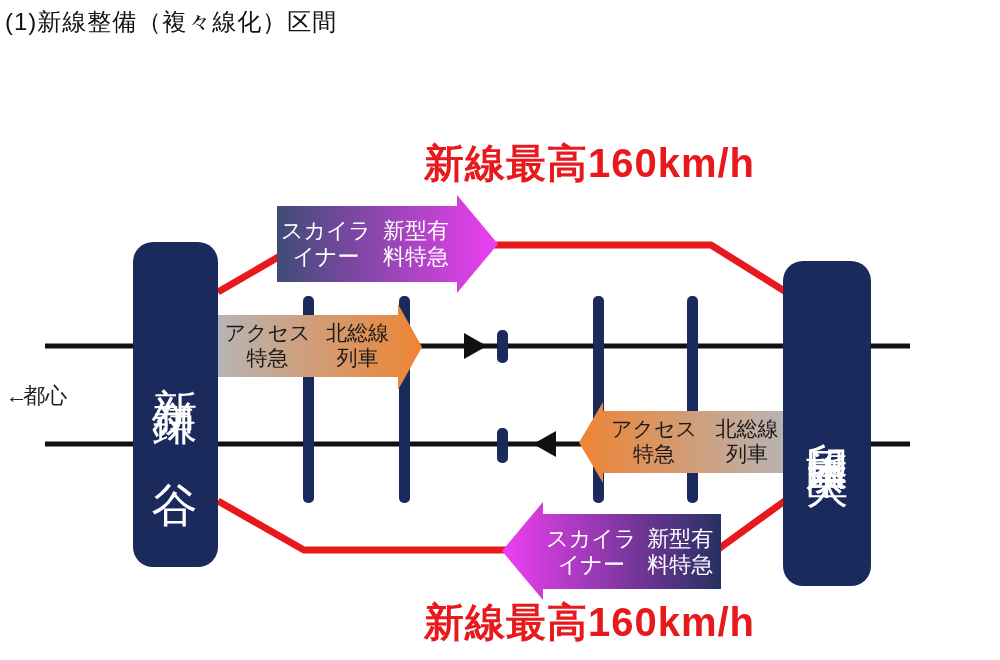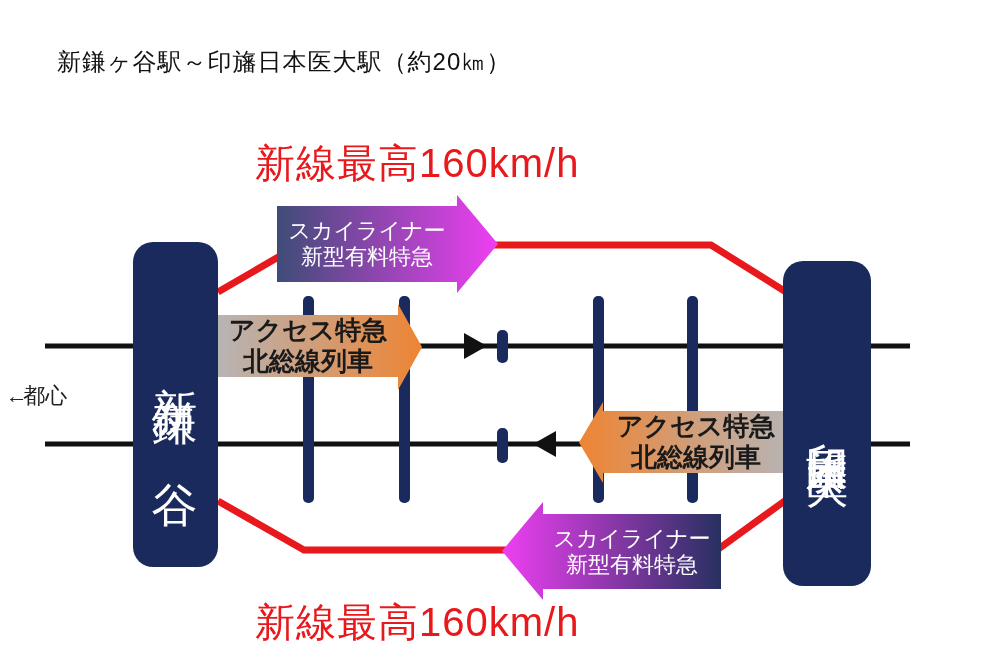--- a/index.html
+++ b/index.html
@@ -9,42 +9,42 @@
     color:#111;
   }
   .abs { position:absolute; }
 
   
   .title1 { left:5px; top:6px; font-size:24px; letter-spacing:1px; }
   .title2 { left:57px; top:46px; font-size:24px; letter-spacing:1px; }
 
   
   .speed {
-    left:255px; top:136px; width:500px; text-align:left;
-    font-size:40px; color:#e8191c; letter-spacing:1px; font-weight:400;
+    left:255px; top:136px; width:500px; text-align:right;
+    font-size:40px; color:#e8191c; letter-spacing:1px; font-weight:700;
   }
   .speed-bottom { top:595px; }
 
   
   .dir { font-size:22px; color:#222;font-family:Liberation Mono, monospace; }
   .dir-left  { left:10px;  top:381px; }
   .dir-right { left:880px; top:386px; }
 
   
   svg.lines { position:absolute; left:0; top:0; z-index:1; }
 
   
   .arrow { position:absolute; z-index:2; }
   .arrow-shape { position:absolute; left:0; top:0; width:100%; height:100%; }
   .arrow-label {
-    position:absolute; display:flex; flex-direction:column; align-items:center;
+    position:absolute; display:flex; flex-direction:row; align-items:center;
     justify-content:center; text-align:center; line-height:1.18; z-index:3;
   }
   .arrow-label.light { color:#ffffff; font-size:22px; }
-  .arrow-label.dark  { color:#1a1a1a; font-size:26px;font-weight:bold; }
+  .arrow-label.dark  { color:#1a1a1a; font-size:21px; }
 
   .arrow-skyliner-east { left:277px; top:195px; width:221px; height:98px; }
   .arrow-skyliner-east .arrow-shape {
     background:linear-gradient(90deg,#3f4c77 0%,#ee3ff2 100%);
     clip-path:polygon(0 11px,180px 11px,180px 0,100% 50%,180px 100%,180px 87px,0 87px);
   }
   .arrow-skyliner-east .arrow-label { left:0; top:11px; width:180px; height:76px; }
 
   .arrow-access-east { left:218px; top:304px; width:204px; height:86px; }
   .arrow-access-east .arrow-shape {
@@ -76,21 +76,21 @@
   .station-left  { left:133px; top:242px; width:85px; height:325px;
                    font-size:46px; letter-spacing:14px; }
   .station-right { left:783px; top:261px; width:88px; height:325px;
                    font-size:42px; letter-spacing:5px; }
 </style>
 </head>
 <body>
 
 <div class="page">
 
-  <div class="abs title2">新鎌ヶ谷駅～印旛日本医大駅（約20㎞）</div>
+  <div class="abs title1">(1)新線整備（複々線化）区間</div>
 
   <div class="abs speed speed-top">新線最高160km/h</div>
   <div class="abs speed speed-bottom">新線最高160km/h</div>
 
   <svg class="lines" width="1000" height="660" viewBox="0 0 1000 660">
 
     <line x1="45" y1="346" x2="910" y2="346" stroke="#111111" stroke-width="5"></line>
     <line x1="45" y1="444" x2="910" y2="444" stroke="#111111" stroke-width="5"></line>
 
     <polyline points="218,292 299,245 711,245 786,292" fill="none" stroke="#e8191c" stroke-width="7"></polyline>

